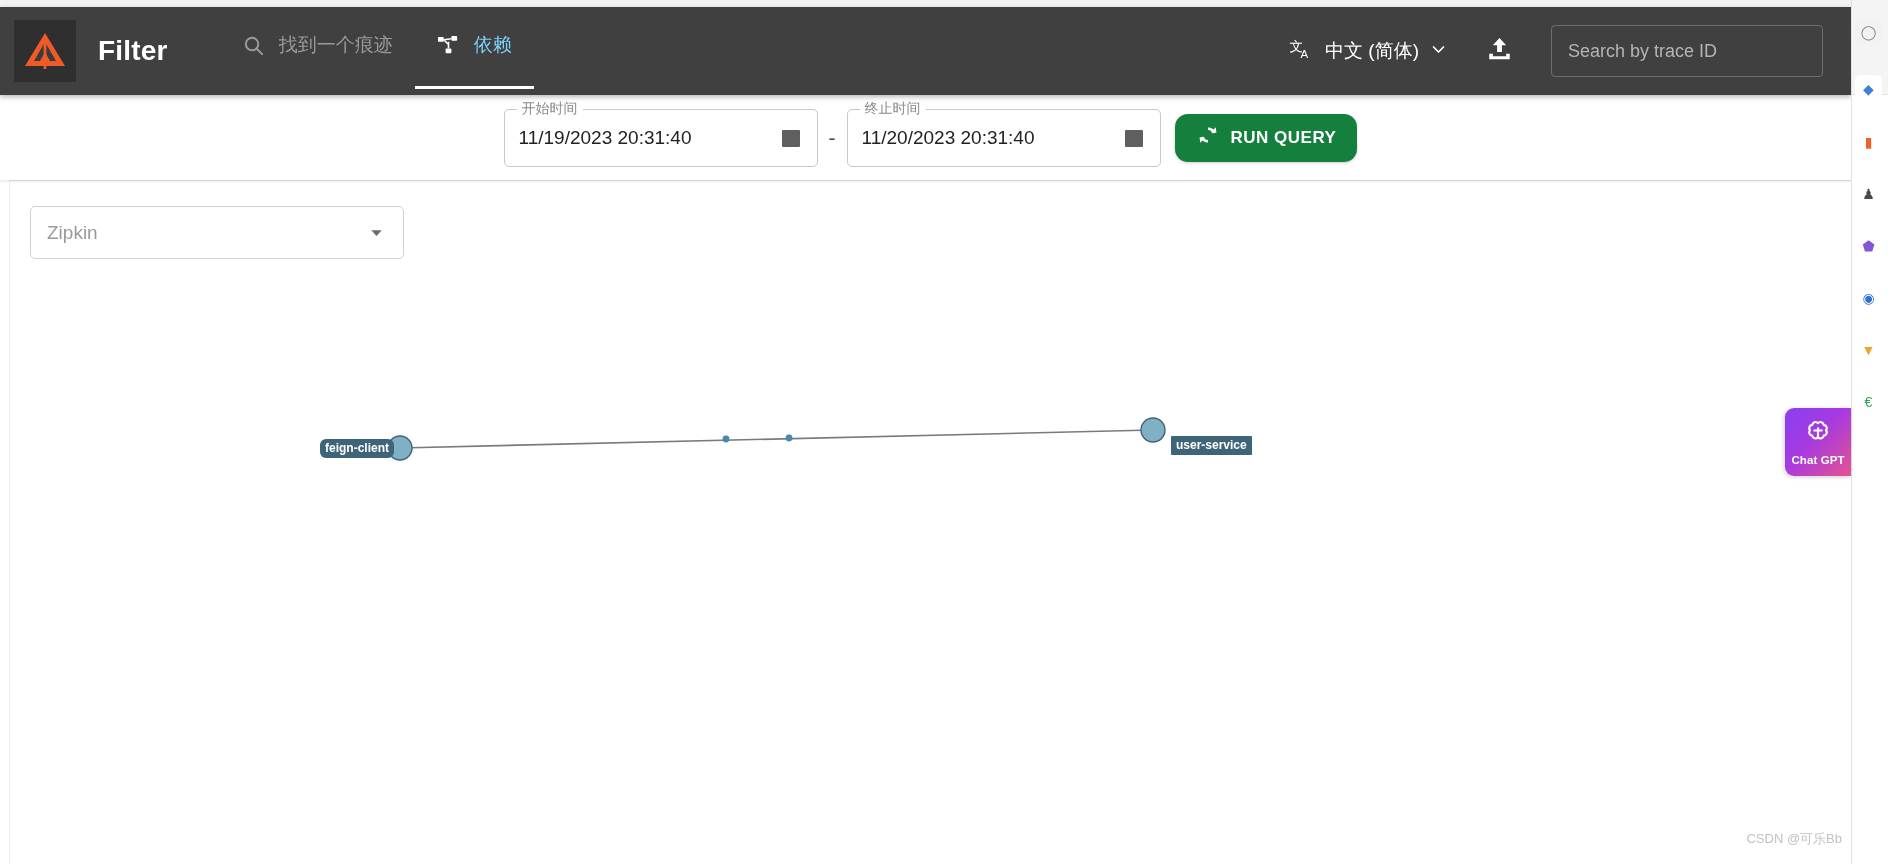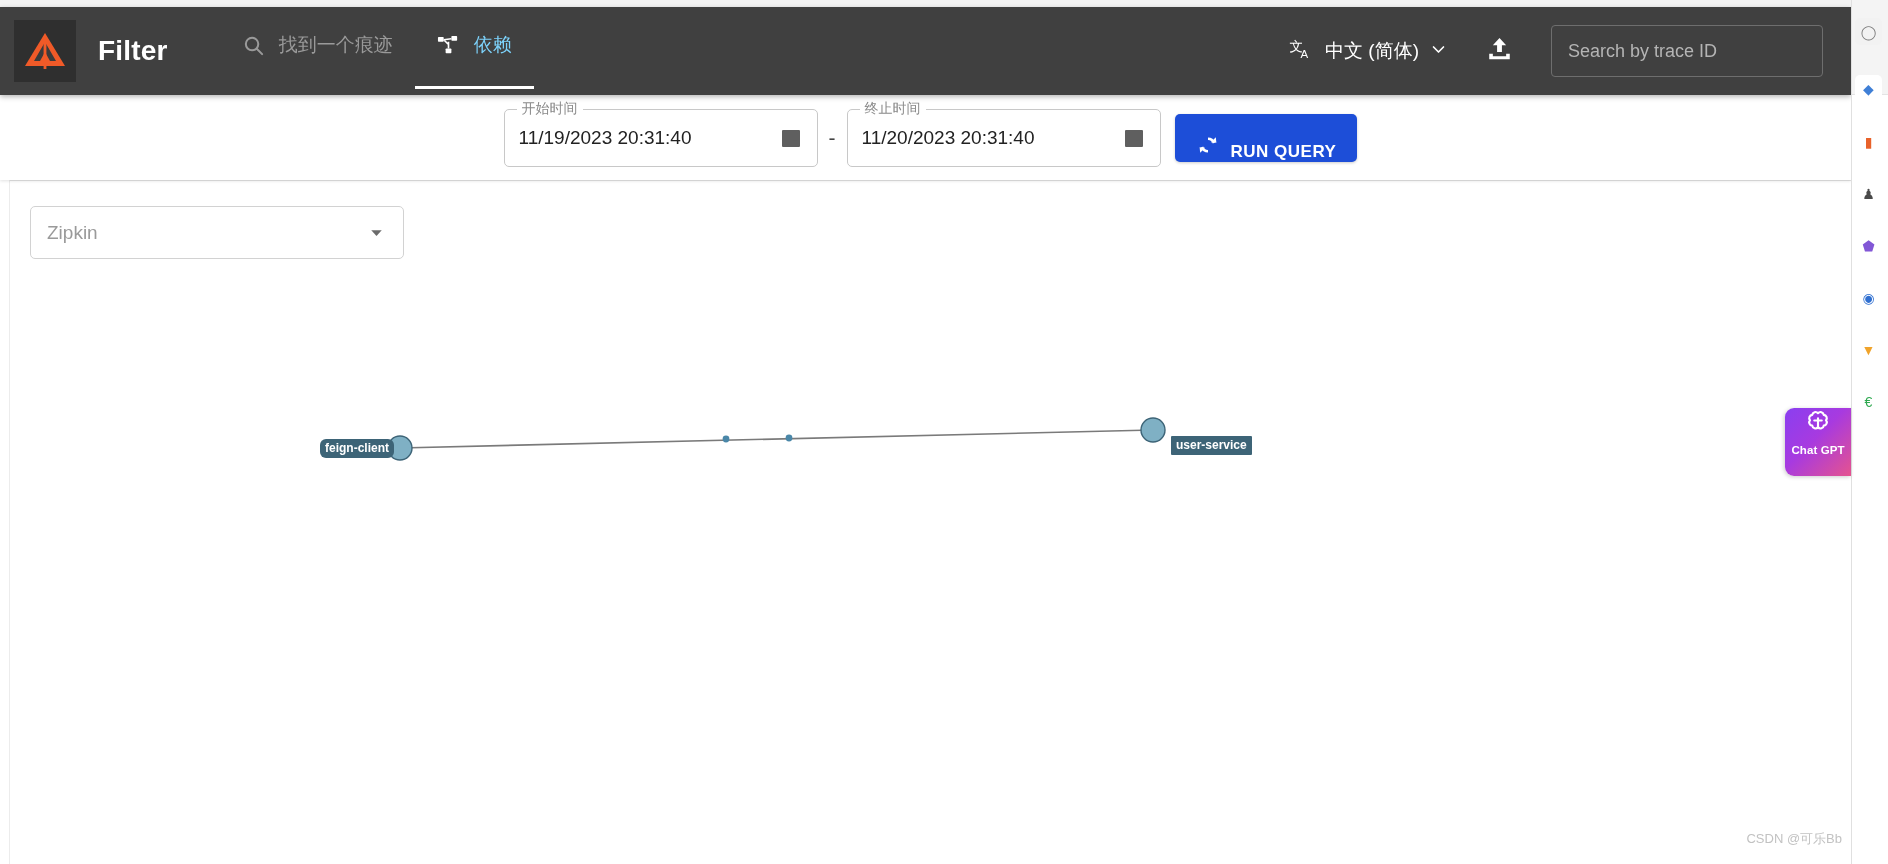--- a/index.html
+++ b/index.html
@@ -175,26 +175,26 @@
   .range-dash {
     font-size: 21px;
     color: #444;
     padding: 0 11px;
     user-select: none;
   }
 
   .run-query {
     margin-left: 14px;
     height: 48px;
-    background: #1d4ed8;
+    background: #15803d;
     color: #ffffff;
     border: none;
-    border-radius: 5px;
-    display: flex;
-    align-items: flex-end;
+    border-radius: 13px;
+    display: flex;
+    align-items: center;
     gap: 11px;
     padding: 0 21px;
     font-size: 17px;
     font-weight: bold;
     letter-spacing: 0.5px;
     cursor: pointer;
     font-family: "Liberation Sans", sans-serif;
     box-shadow: 0 1px 3px rgba(0,0,0,0.2);
   }
 
@@ -279,21 +279,21 @@
     position: absolute;
     right: 37px;
     top: 408px;
     width: 66px;
     height: 68px;
     border-radius: 9px 0 0 9px;
     background: linear-gradient(135deg, #8a3ff0 0%, #a73ae0 45%, #e5538f 100%);
     display: flex;
     flex-direction: column;
     align-items: center;
-    justify-content: flex-start;
+    justify-content: center;
     gap: 2px;
     cursor: pointer;
     z-index: 35;
     box-shadow: -1px 1px 4px rgba(0,0,0,0.2);
   }
   .chatgpt-widget .cg-label {
     color: #ffffff;
     font-size: 11.5px;
     font-weight: bold;
     letter-spacing: 0.1px;

